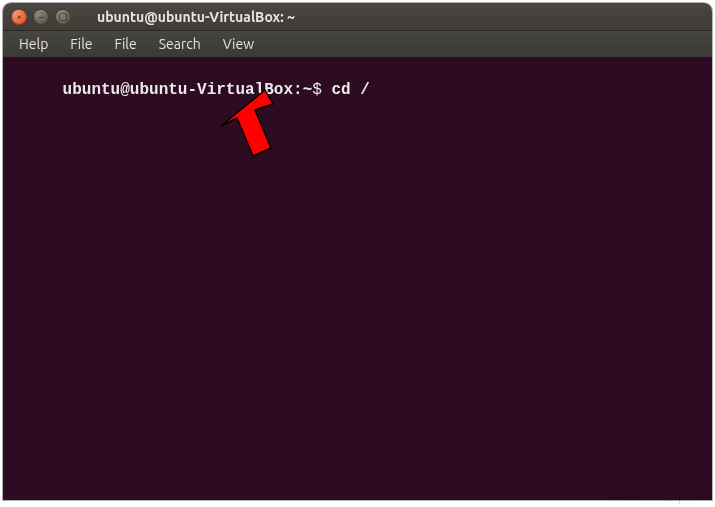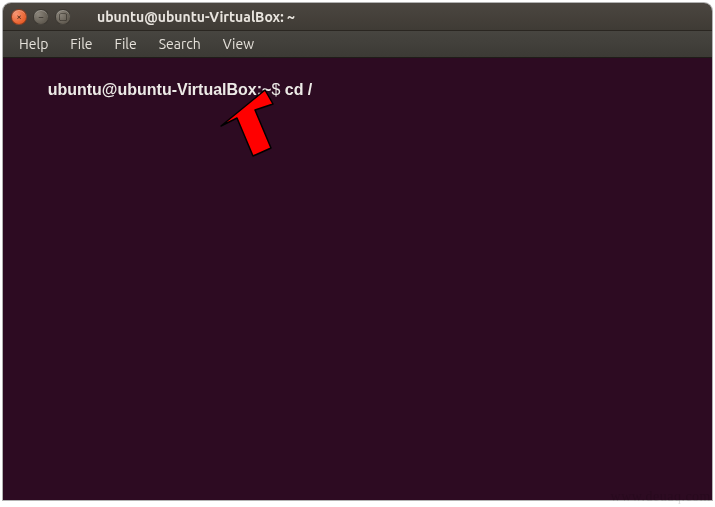--- a/index.html
+++ b/index.html
@@ -65,24 +65,24 @@
     color: #e6e2db;
     font-size: 14px;
     padding: 3px 10px;
     border-radius: 3px;
     cursor: default;
   }
   .terminal-area {
     flex: 1;
     background: #2d0b22;
     color: #eceae6;
-    font-family: Liberation Sans, sans-serif;
+    font-family: Liberation Mono, monospace;
     font-size: 16px;
     line-height: 20px;
-    padding: 2px 18px;
+    padding: 2px 2px;
     position: relative;
   }
   .term-line { white-space: pre; }
   .prompt-user { color: #eceae6; font-weight: bold; }
   .prompt-sep  { color: #eceae6; font-weight: bold; }
   .prompt-path { color: #eceae6; font-weight: bold; }
   .prompt-sym  { color: #eceae6; }
   .command-txt { color: #eceae6; font-weight: bold; }
   .arrow {
     position: absolute;

